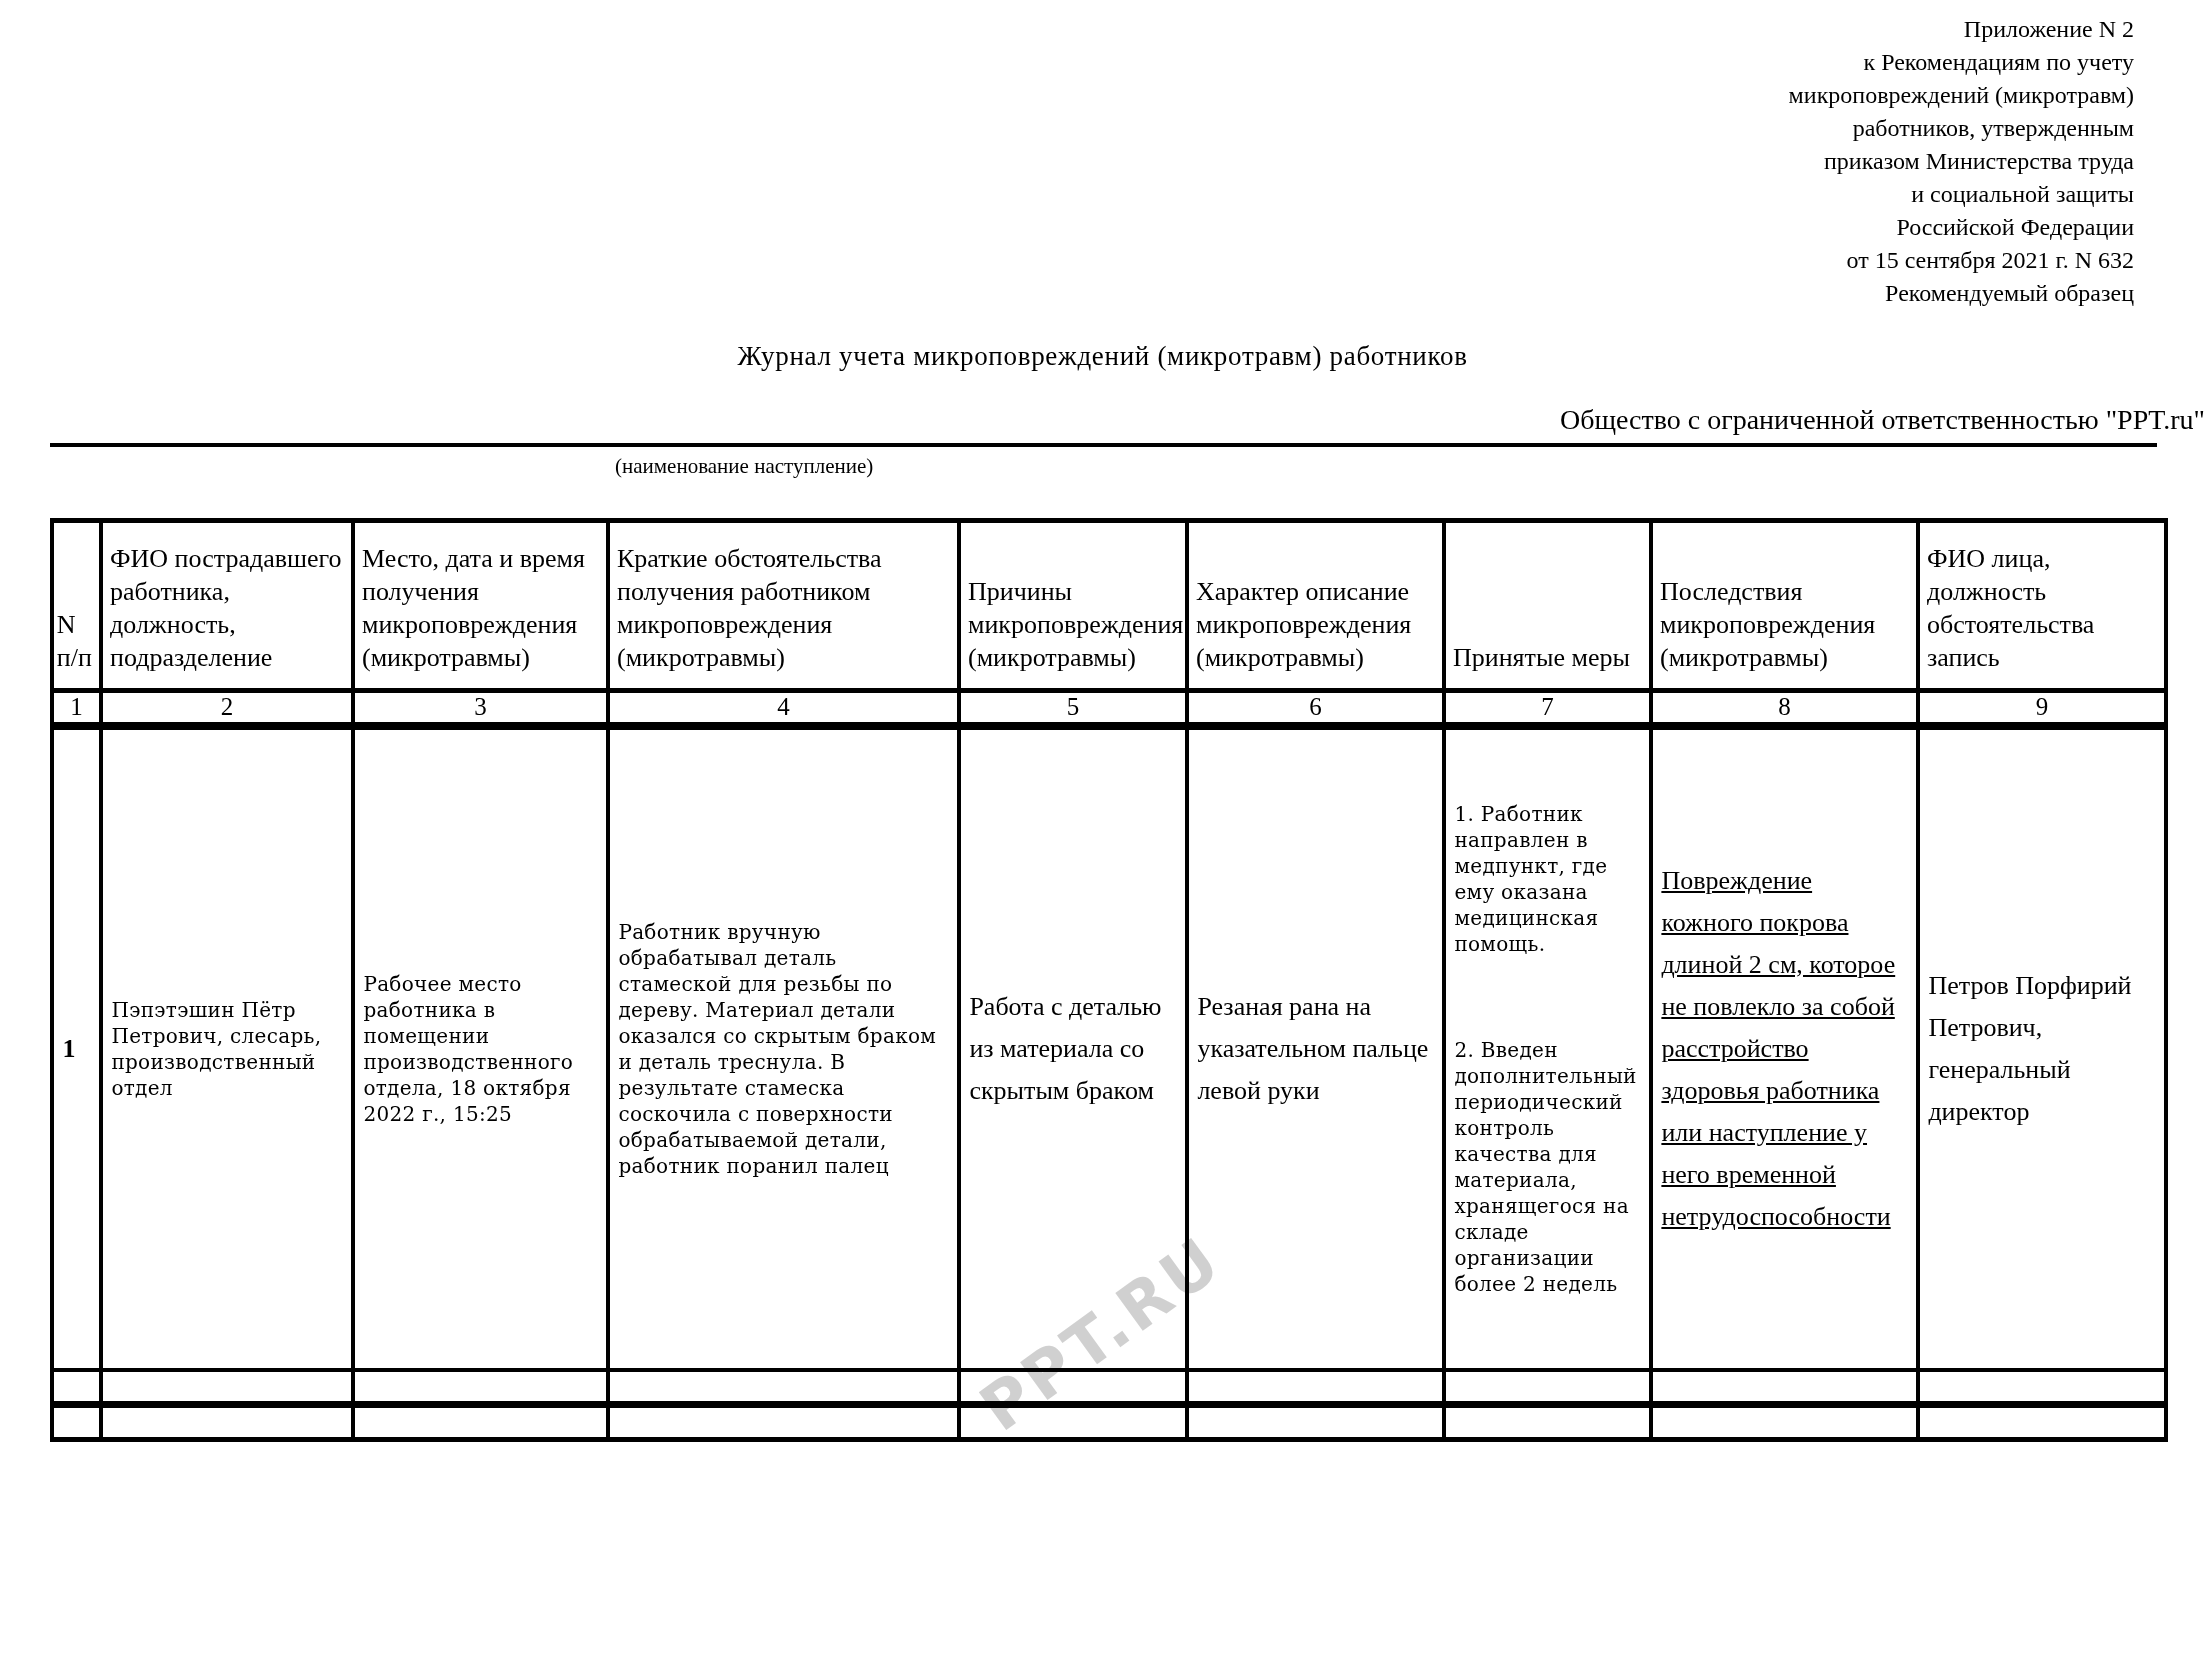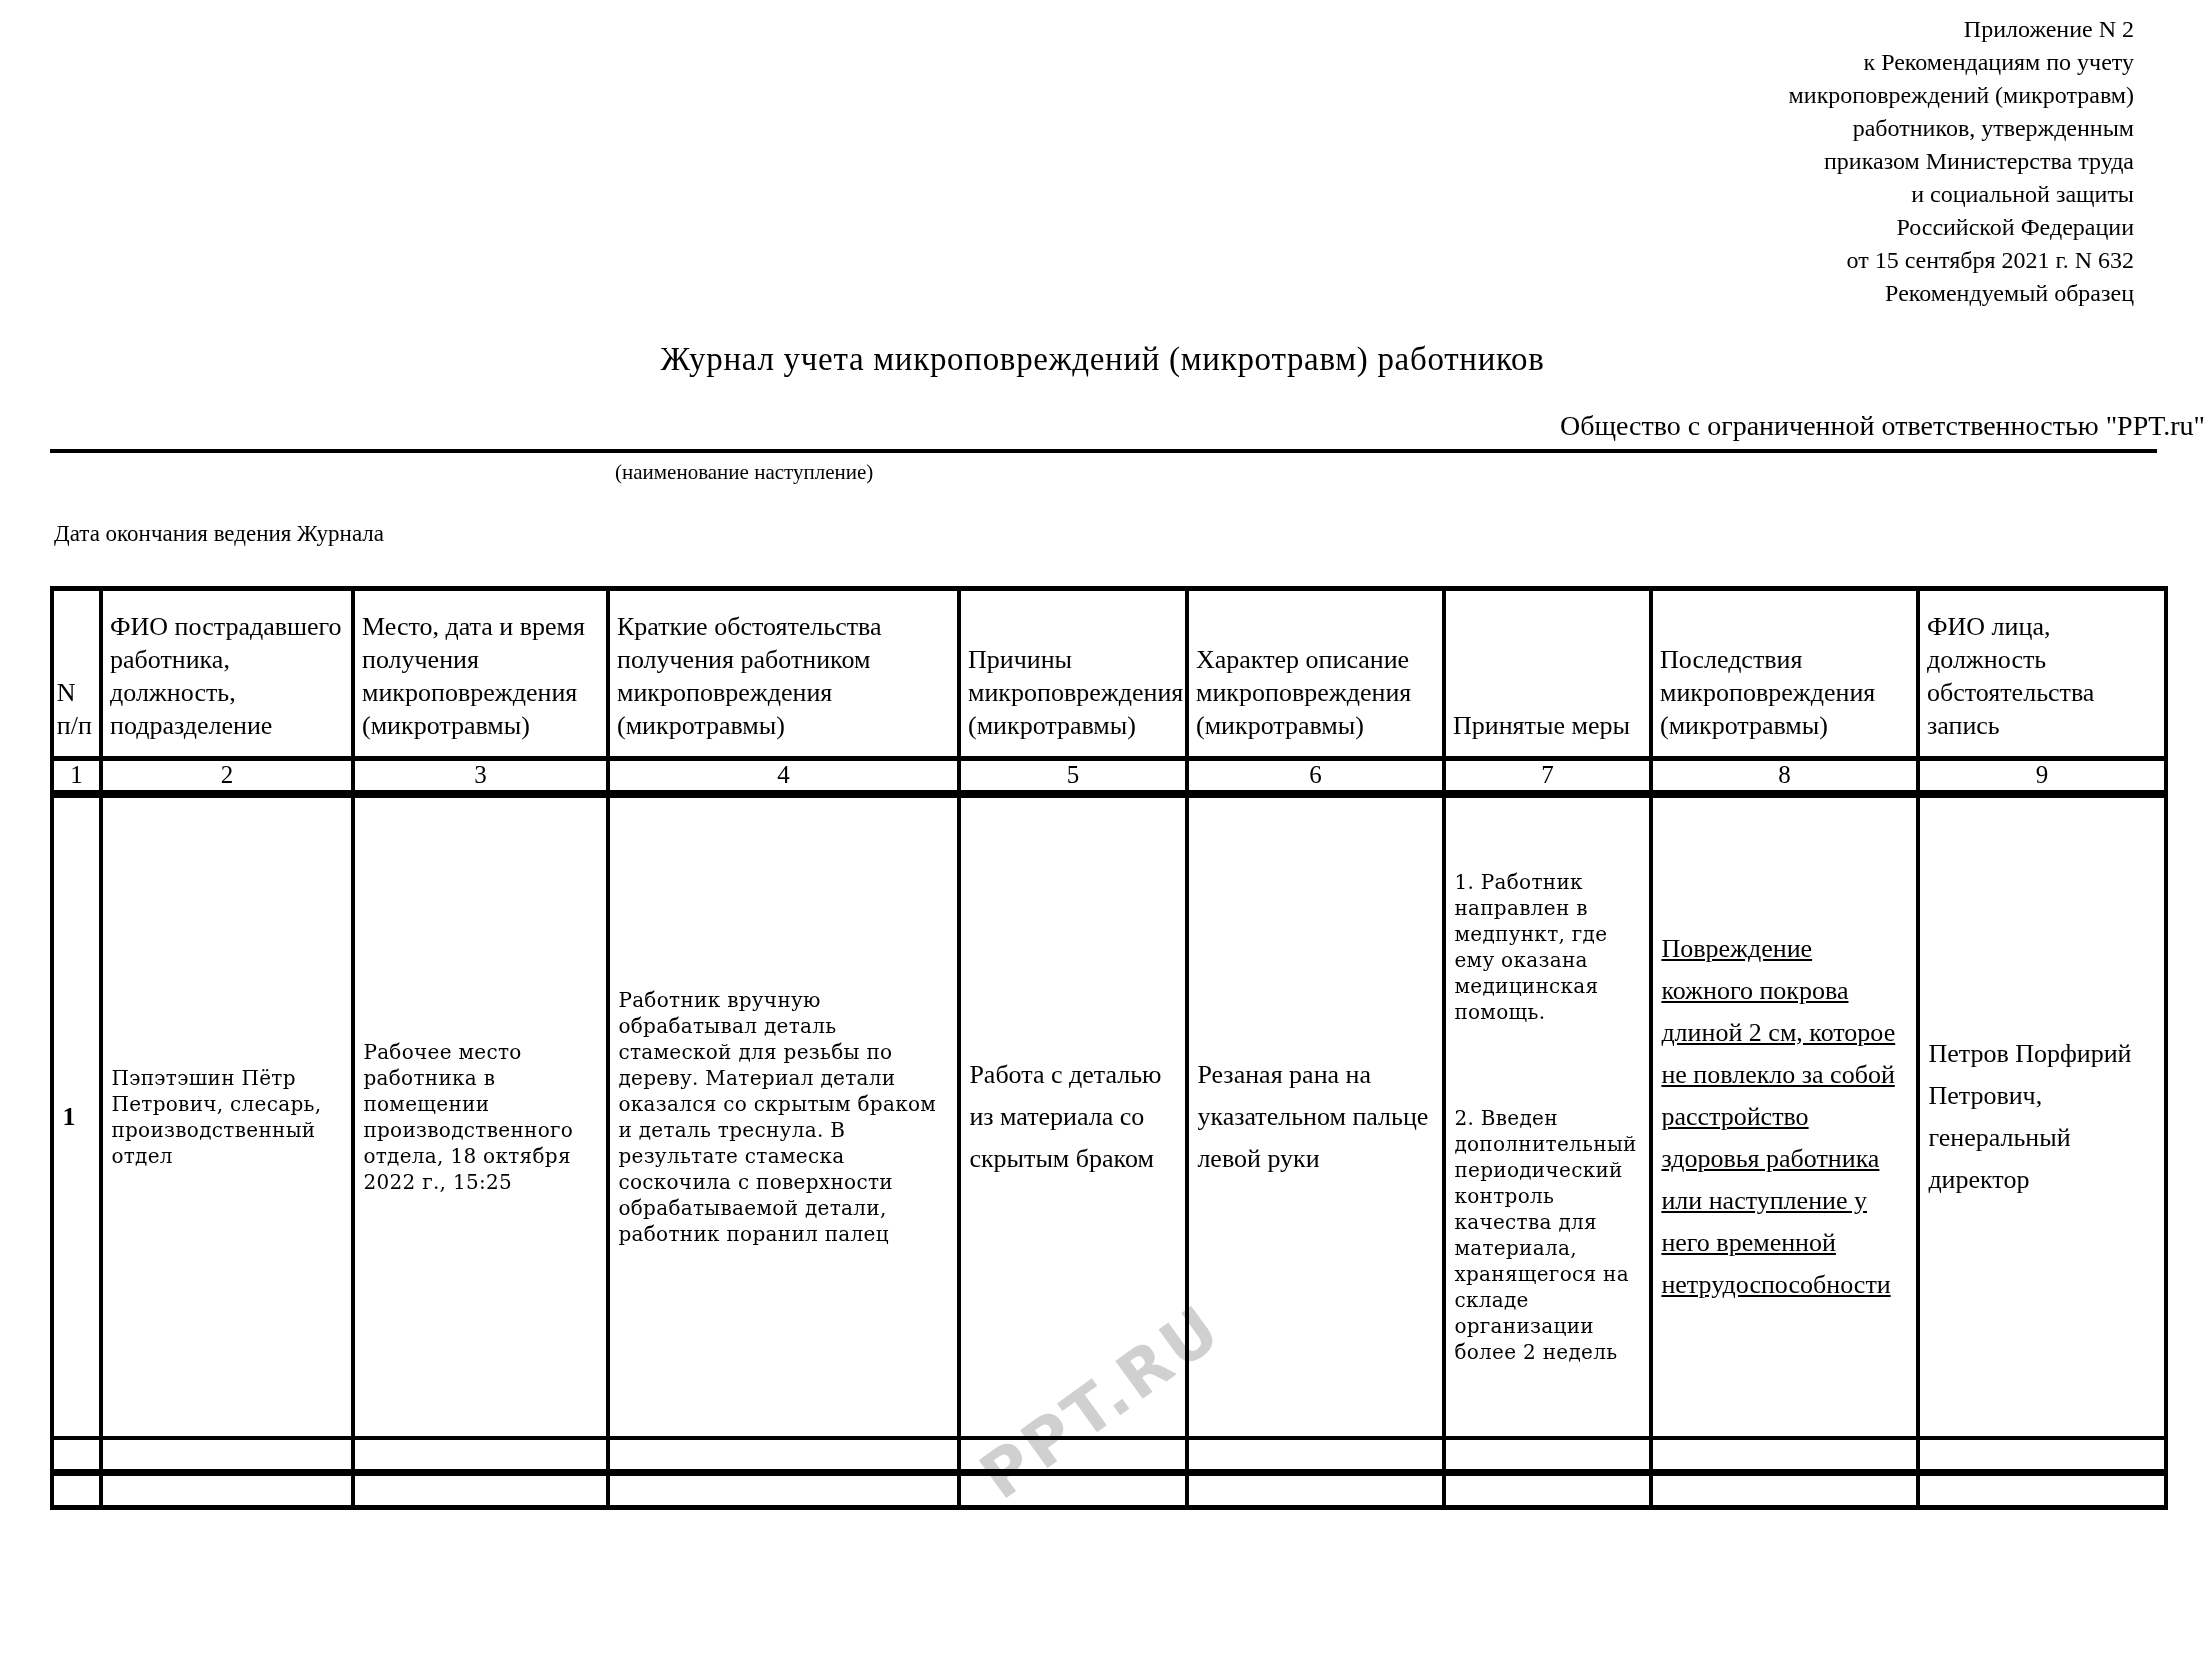--- a/index.html
+++ b/index.html
@@ -14,21 +14,21 @@
   .appendix {
     margin: 13px 71px 0 auto;
     width: fit-content;
     text-align: right;
     font-size: 24px;
     line-height: 33px;
   }
   .doc-title {
     text-align: center;
     margin-top: 31px;
-    font-size: 33px;
+    font-size: 27px;
     letter-spacing: 0.7px;
   }
   .org-name {
     text-align: right;
     margin-top: 32px;
     font-size: 28px;
   }
   .rule {
     border: none;
     border-top: 4.2px solid #000;
@@ -146,23 +146,20 @@
   <div>Рекомендуемый образец</div>
 </div>
 
 <div class="doc-title">Журнал учета микроповреждений (микротравм) работников</div>
 
 <div class="org-name">Общество с ограниченной ответственностью "PPT.ru"</div>
 <hr class="rule">
 <div class="org-caption">(наименование наступление)</div>
 
 <div class="dates">
-  <div class="date-line">
-    <span>Дата окончания ведения Журнала</span>
-  </div>
 </div>
 
 <div class="table-zone">
   <div class="watermark" style="color: rgb(204, 204, 204);">PPT.RU</div>
 
   <table class="journal">
     <colgroup>
       <col style="width:49px">
         <col style="width:252px">
         <col style="width:255px">

